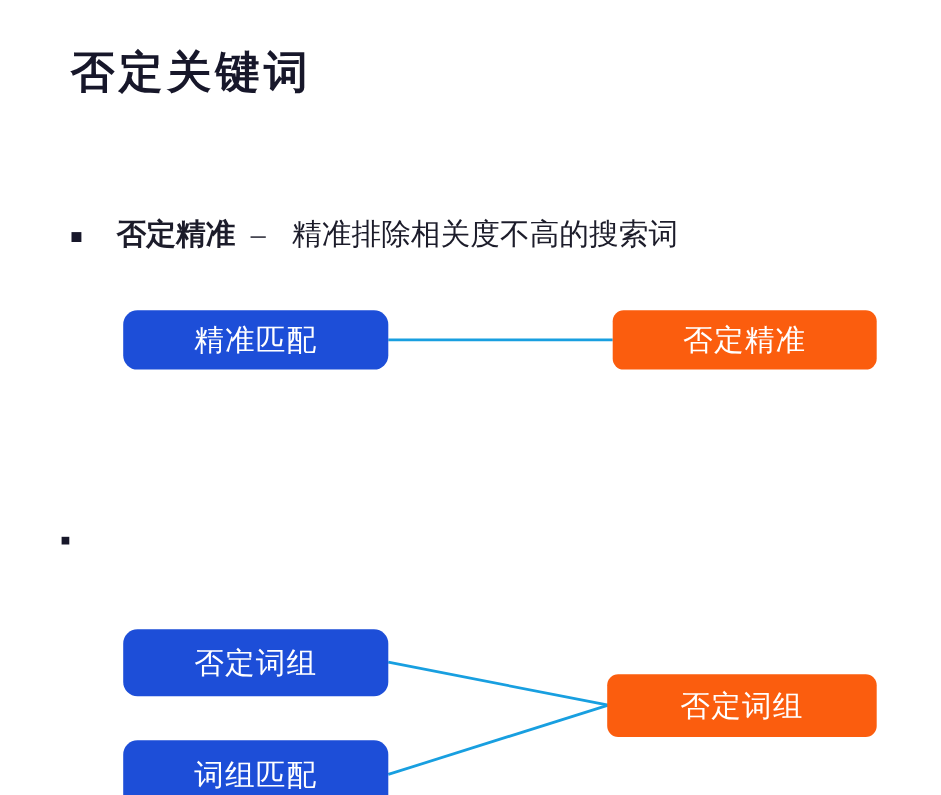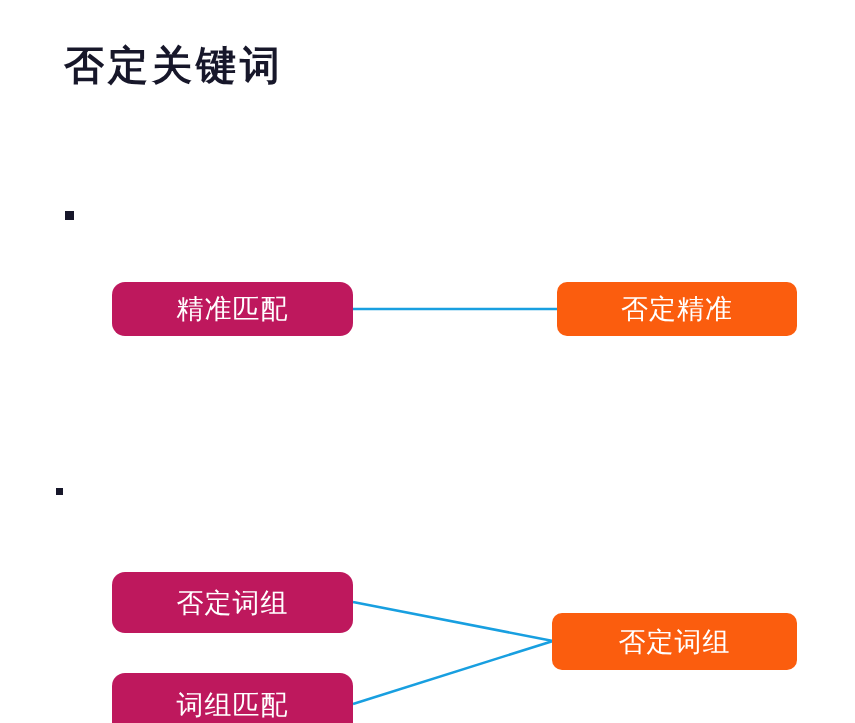--- a/index.html
+++ b/index.html
@@ -42,21 +42,21 @@
   .node {
     position: absolute;
     z-index: 1;
     display: flex;
     align-items: center;
     justify-content: center;
     color: #ffffff;
     font-size: 27px;
     letter-spacing: 1px;
   }
-  .node.blue   { background: #be185d; border-radius: 13px; font-family: Liberation Mono, monospace; }
+  .node.blue   { background: #1d4ed8; border-radius: 13px; font-family: Liberation Mono, monospace; }
   .node.orange { background: #fb5d0e; border-radius: 10px; }
   .node.d1-src { left: 112px; top: 254px; width: 241px; height: 54px; }
   .node.d1-tgt { left: 557px; top: 254px; width: 240px; height: 54px; }
   .node.d2-src1 { left: 112px; top: 544px; width: 241px; height: 61px; }
   .node.d2-src2 { left: 112px; top: 645px; width: 241px; height: 63px; }
   .node.d2-tgt  { left: 552px; top: 585px; width: 245px; height: 57px; }
   svg.connectors {
     position: absolute;
     left: 0; top: 0;
     z-index: 0;
@@ -70,20 +70,23 @@
 
   <div class="slide-title">否定关键词</div>
 
   <svg class="connectors" width="855" height="723" viewBox="0 0 855 723">
     <line x1="353" y1="281" x2="557" y2="281" stroke="#189fe0" stroke-width="2.5"></line>
     <line x1="353" y1="574" x2="553" y2="613" stroke="#189fe0" stroke-width="2.5"></line>
     <line x1="353" y1="676" x2="553" y2="613" stroke="#189fe0" stroke-width="2.5"></line>
   </svg>
 
   <span class="bullet-square b1"></span>
+  <div class="bullet-row r1">
+    <span class="heading">否定精准</span><span class="sep">–</span><span class="desc">精准排除相关度不高的搜索词</span>
+  </div>
 
   <div class="node blue d1-src">
     <span>精准匹配</span>
   </div>
   <div class="node orange d1-tgt">
     <span>否定精准</span>
   </div>
 
   <span class="bullet-square b2"></span>
 

